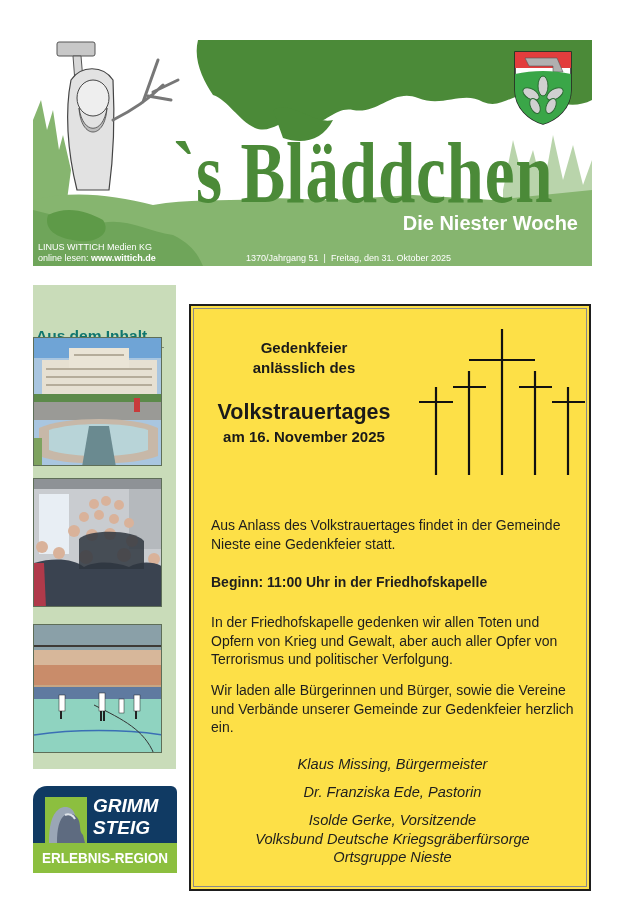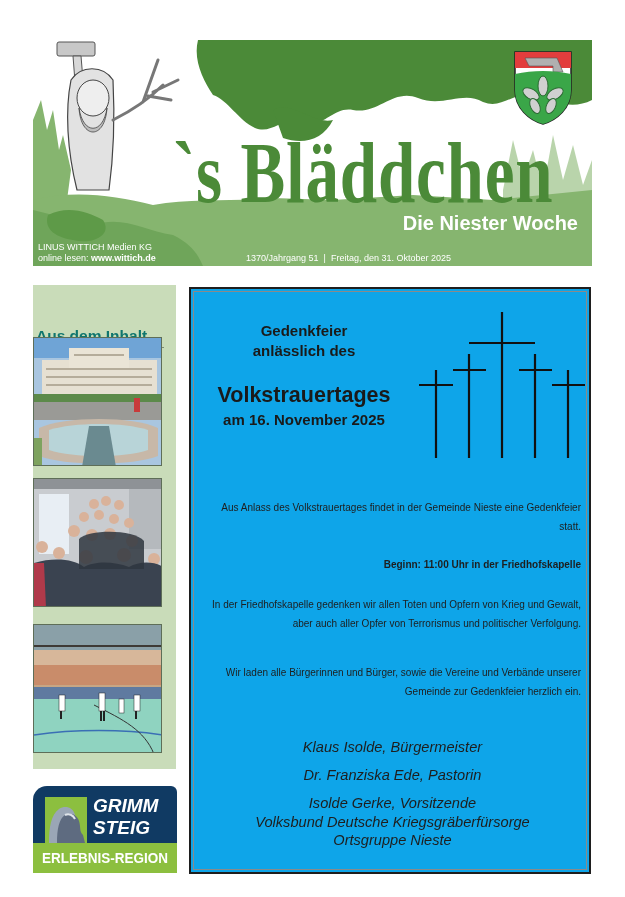--- a/index.html
+++ b/index.html
@@ -75,43 +75,43 @@
     position: absolute; left: 0; top: 63px; width: 144px; text-align: center;
     font-weight: bold; font-size: 15px; color: #ffffff; letter-spacing: 0px;
     transform: scaleX(0.9); white-space: nowrap;
   }
   .grimm-faces {
     position: absolute; left: 12px; top: 11px; width: 42px; height: 46px; background: #8cbf3f;
   }
 
   
   .notice {
-    position: absolute; left: 189px; top: 287px; width: 402px; height: 587px;
-    border: 2.5px solid #1e1e1e; background: #0ea5e9;
+    position: absolute; left: 189px; top: 304px; width: 402px; height: 587px;
+    border: 2.5px solid #1e1e1e; background: #fde047;
   }
   .notice-inner {
     position: absolute; left: 2px; top: 2px; right: 2px; bottom: 2px;
     border: 1px solid #8a8a8a;
   }
   .n-head1 {
     position: absolute; left: 40px; width: 140px; top: 29px; text-align: center;
     font-weight: bold; font-size: 15px; line-height: 20px;
   }
   .n-title {
     position: absolute; left: 20px; width: 180px; top: 82px; text-align: center;
     font-weight: bold; font-size: 21.5px; white-space: nowrap; margin-top: 9px;
   }
   .n-date {
     position: absolute; left: 20px; width: 180px; top: 119px; text-align: center;
     font-weight: bold; font-size: 15px; white-space: nowrap;
   }
   .crosses { position: absolute; left: 225px; top: 18px; }
 
   .n-body {
-    position: absolute; left: 17px; width: 370px; font-size: 10px; line-height: 18.5px; color: #1e1e1e; text-align: right;
+    position: absolute; left: 17px; width: 370px; font-size: 14px; line-height: 18.5px; color: #1e1e1e;
   }
   .p1 { top: 207px; }
   .p2 { top: 264px; font-weight: bold; }
   .p3 { top: 304px; }
   .p4 { top: 372px; }
   .sig {
     position: absolute; left: 0; width: 397px; text-align: center; font-style: italic;
     font-size: 14.6px; line-height: 18.5px; color: #1e1e1e;
   }
   .s1 { top: 446px; }
@@ -296,21 +296,21 @@
         <line x1="149" y1="60" x2="149" y2="148"></line>
           <line x1="133" y1="75" x2="166" y2="75"></line>
       </g>
     </svg>
 
     <div class="n-body p1">Aus Anlass des Volkstrauertages findet in der Gemeinde Nieste eine Gedenkfeier statt.</div>
     <div class="n-body p2">Beginn: 11:00 Uhr in der Friedhofskapelle</div>
     <div class="n-body p3">In der Friedhofskapelle gedenken wir allen Toten und Opfern von Krieg und Gewalt, aber auch aller Opfer von Terrorismus und politischer Verfolgung.</div>
     <div class="n-body p4">Wir laden alle Bürgerinnen und Bürger, sowie die Vereine und Verbände unserer Gemeinde zur Gedenkfeier herzlich ein.</div>
 
-    <div class="sig s1">Klaus Isolde, Bürgermeister</div>
+    <div class="sig s1">Klaus Missing, Bürgermeister</div>
     <div class="sig s2">Dr. Franziska Ede, Pastorin</div>
     <div class="sig s3">
       <div>Isolde Gerke, Vorsitzende</div>
       <div>Volksbund Deutsche Kriegsgräberfürsorge</div>
       <div>Ortsgruppe Nieste</div>
     </div>
   </div>
 </div>
 
 </body></html>

